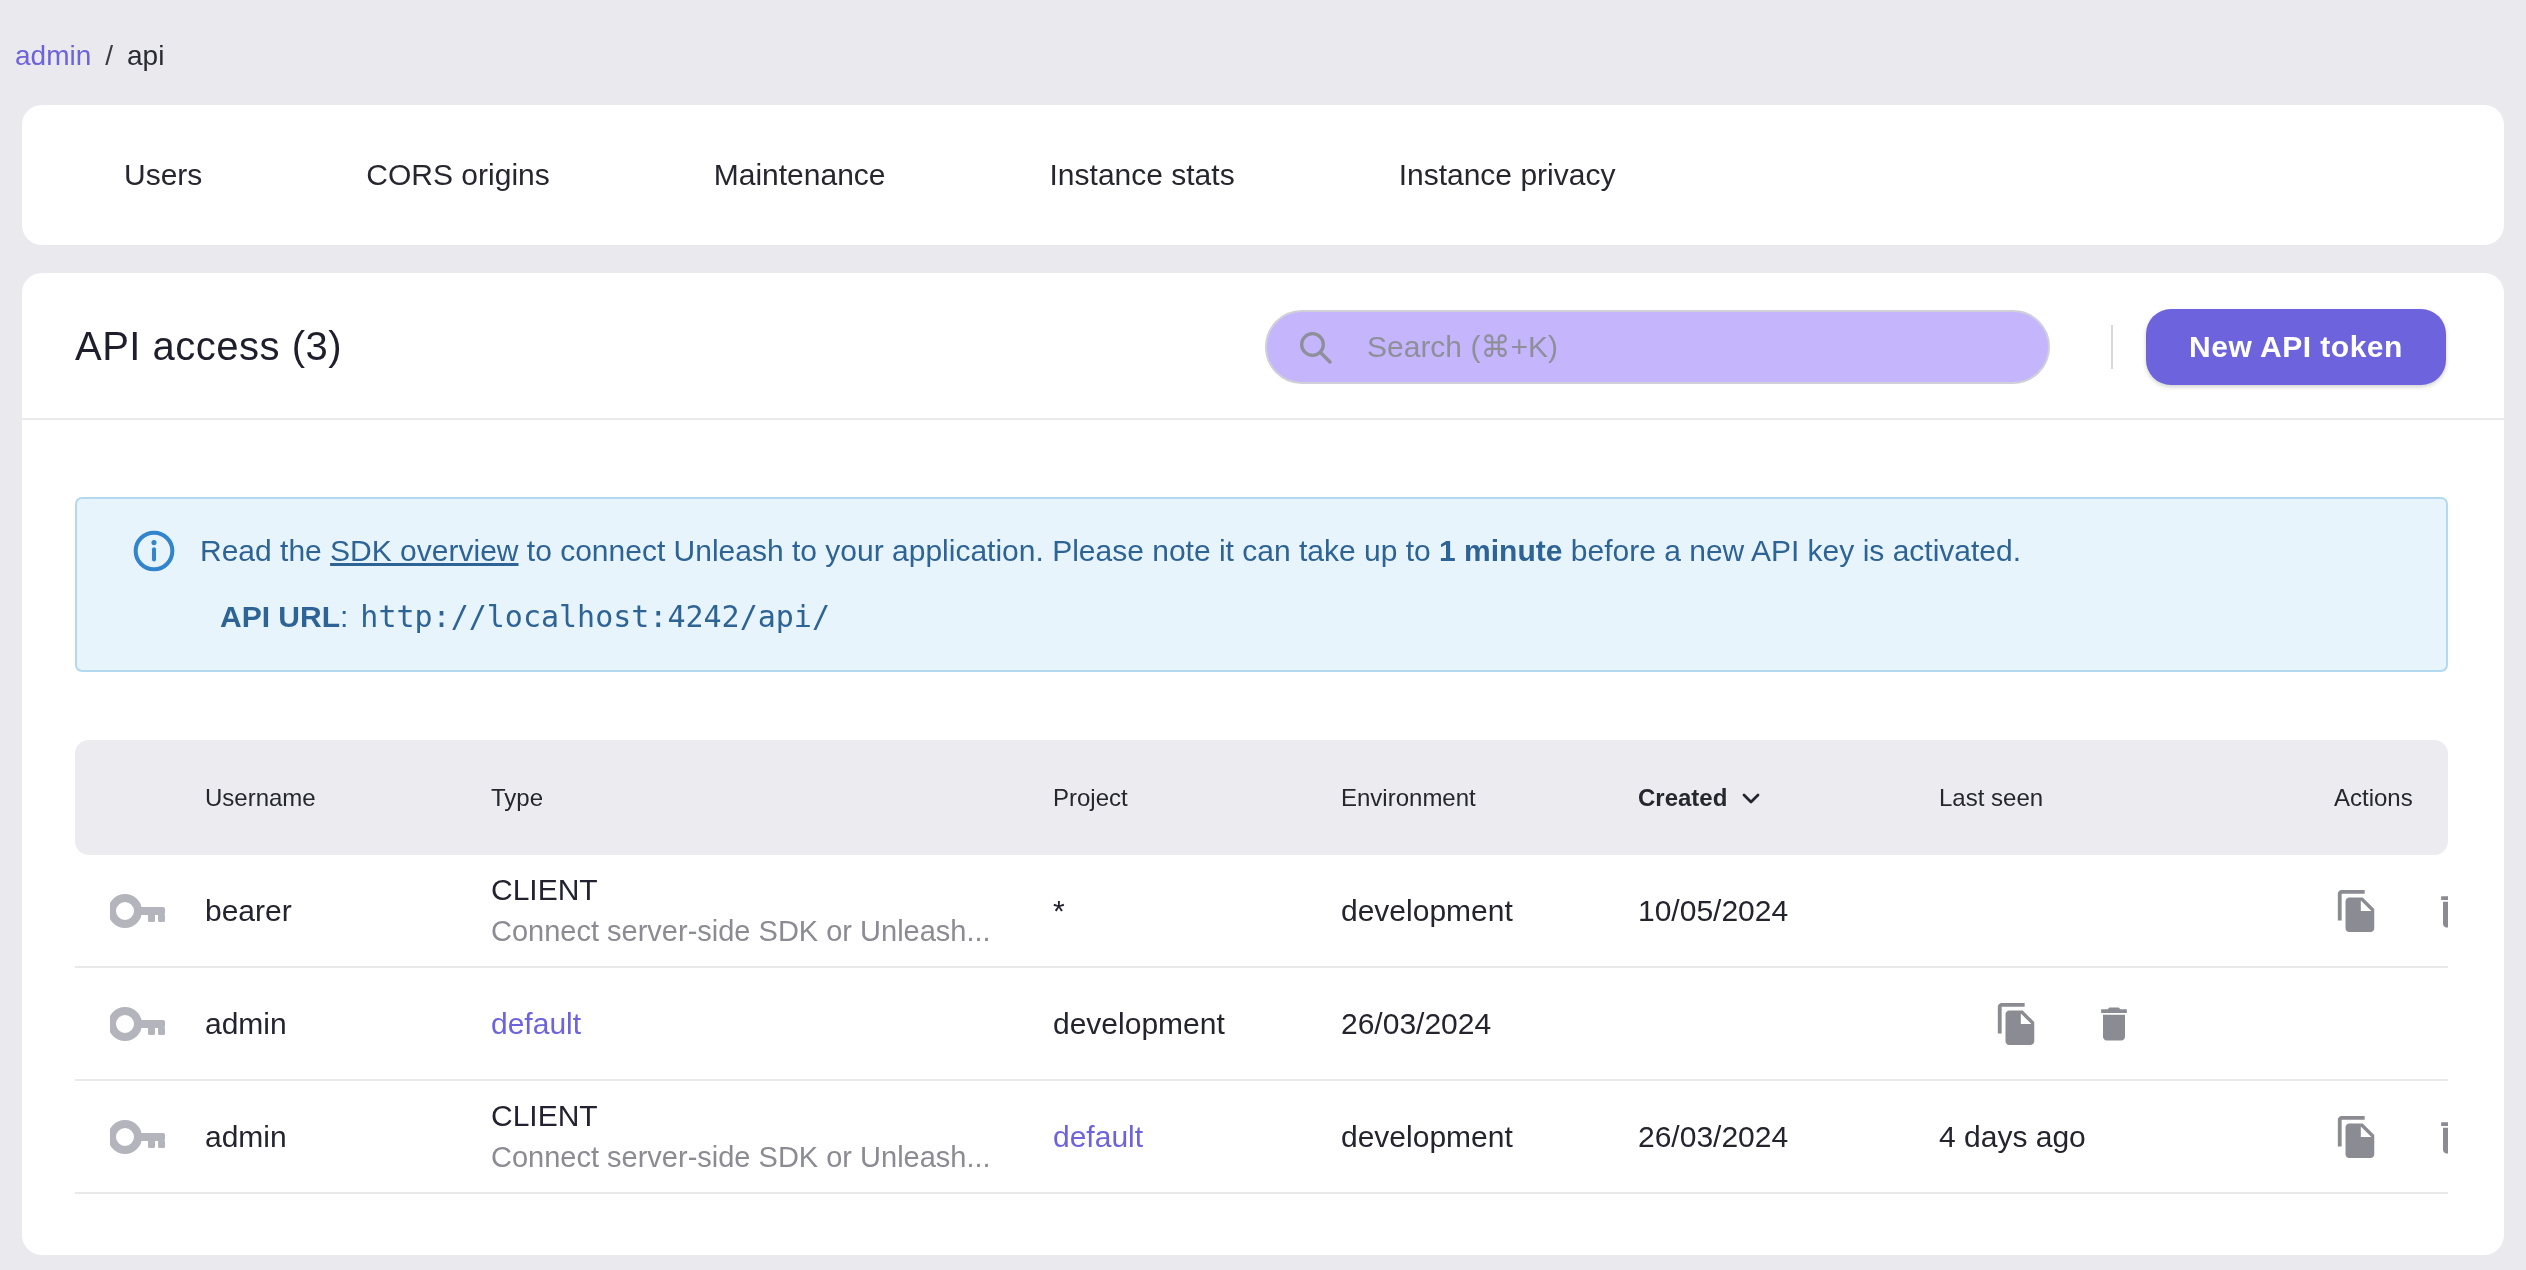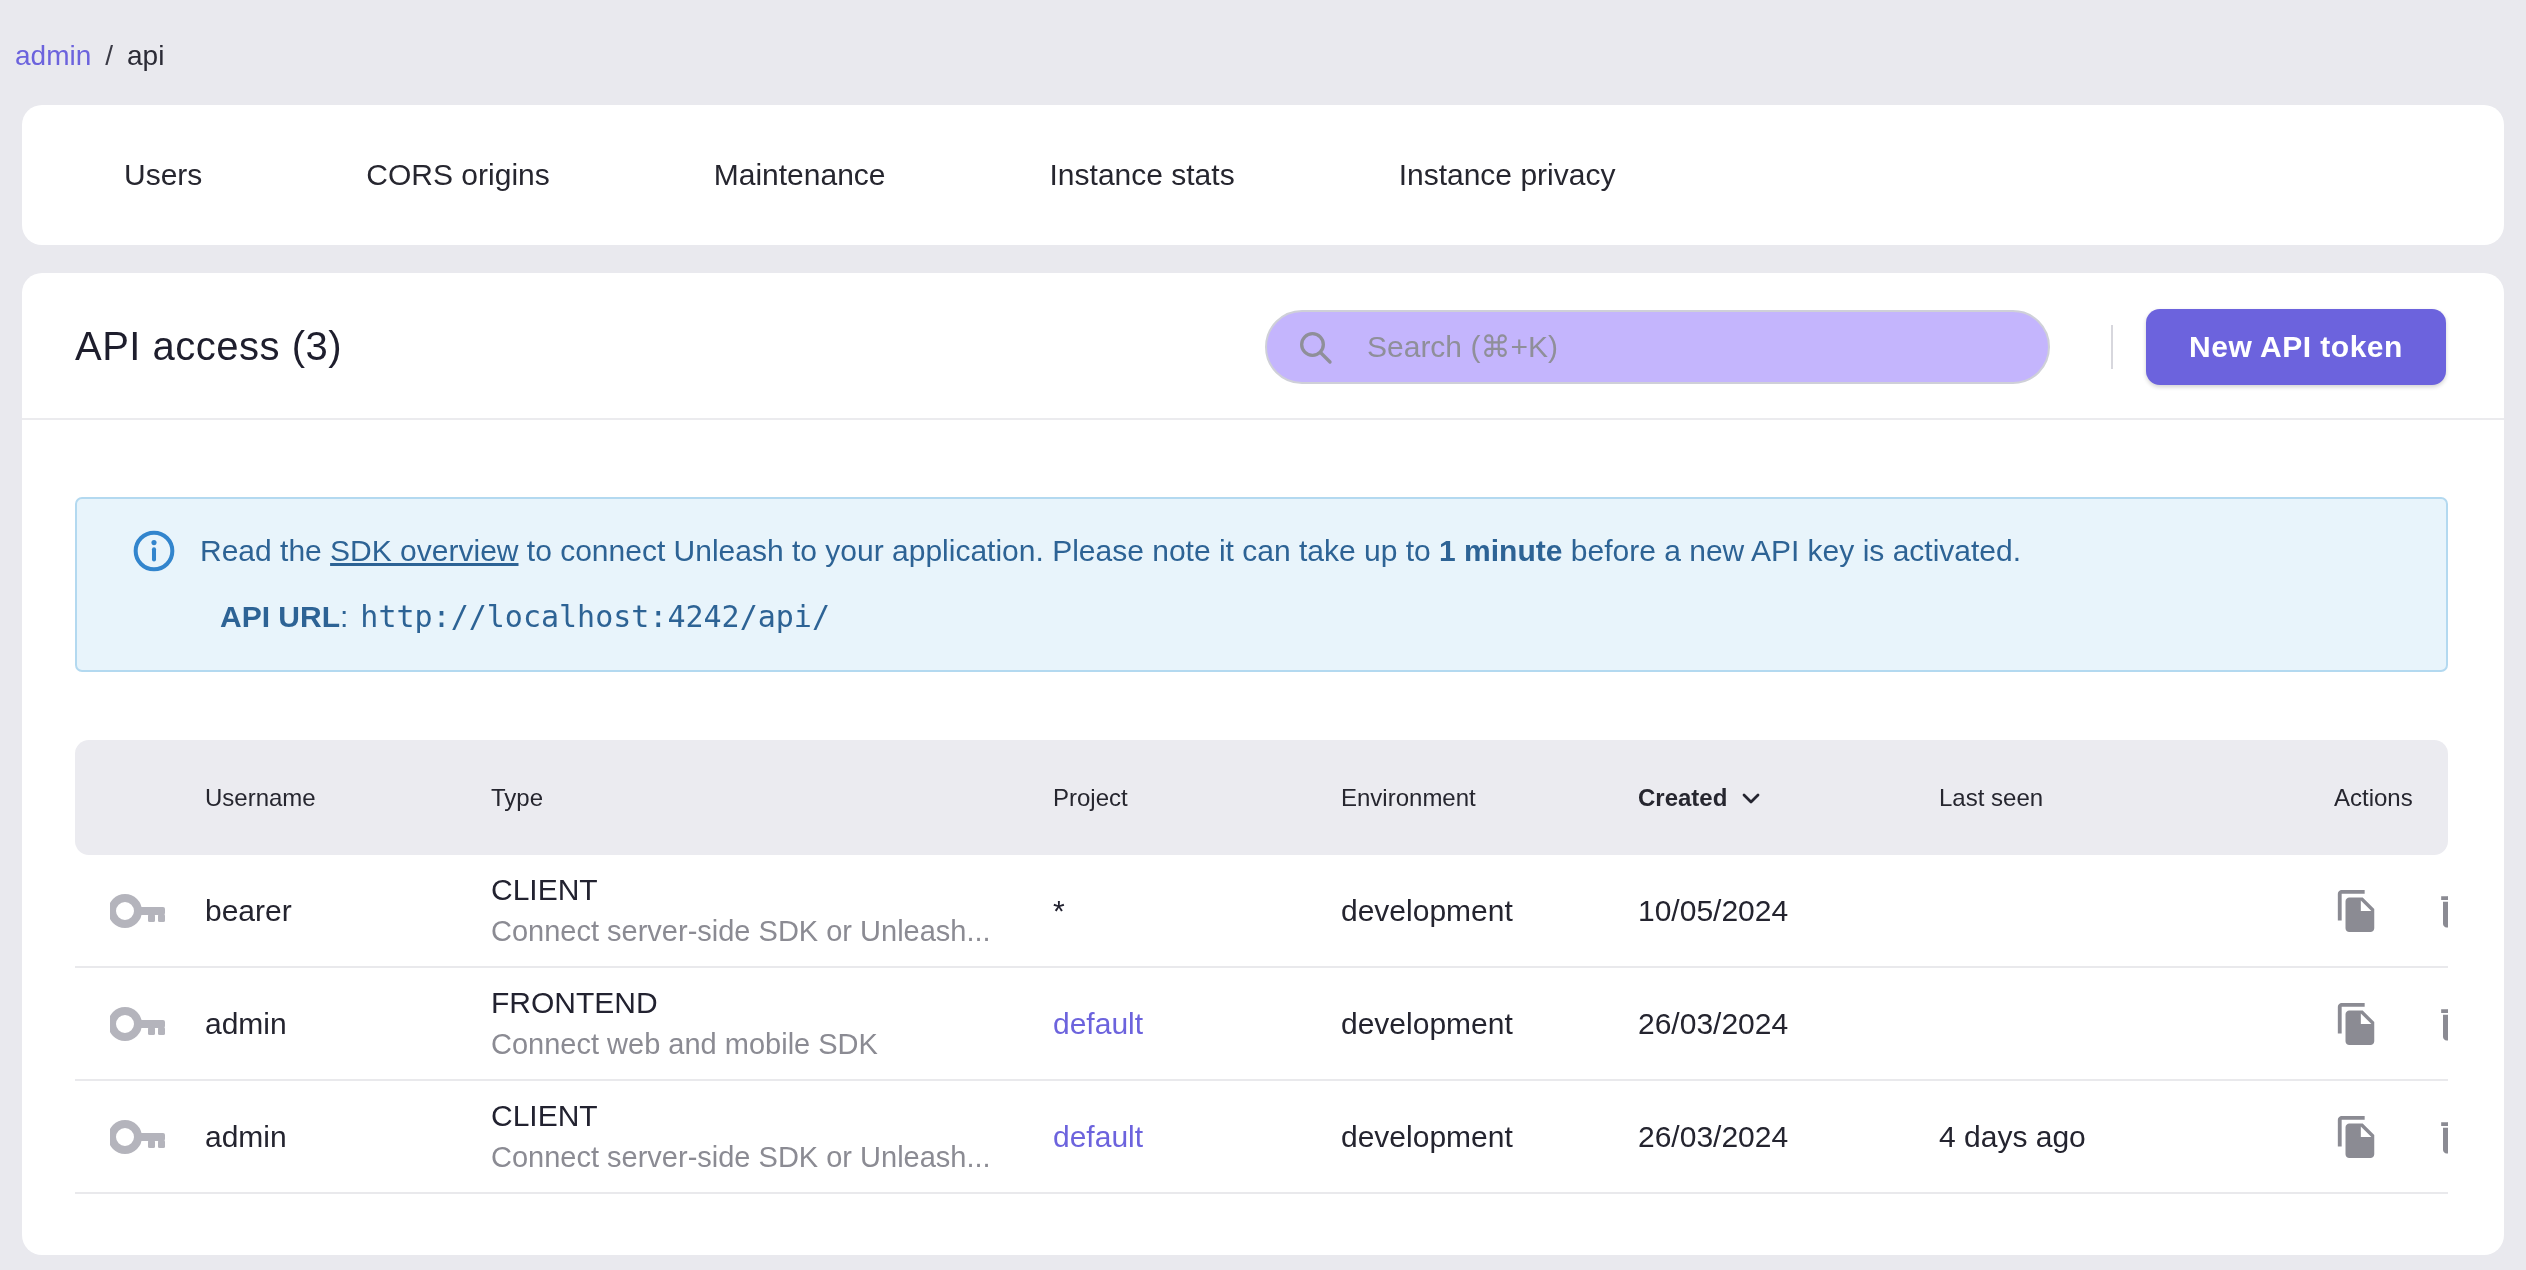--- a/index.html
+++ b/index.html
@@ -52,21 +52,21 @@
   .search-box input {
     border:none; outline:none; background:transparent; width:100%;
     font-size:30px; color:#3a3a45; margin-left:20px; font-family:inherit;
   }
   .search-box input::placeholder { color:#8f8f99; opacity:1; }
   .v-divider {
     position:absolute; left:2089px; top:52px; width:2px; height:44px; background:#d7d7dd;
   }
   .new-token-btn {
     position:absolute; left:2124px; top:36px; width:300px; height:76px;
-    background:#6c63dd; color:#ffffff; border:none; border-radius:14px;
+    background:#6c63dd; color:#ffffff; border:none; border-radius:25px;
     font-size:30px; font-weight:bold; font-family:inherit; cursor:pointer;
     box-shadow:0 2px 4px rgba(0,0,0,0.18); letter-spacing:0.5px;
   }
 
   .info-banner {
     position:absolute; left:53px; right:56px; top:224px; height:175px;
     background:#e8f4fb; border:2px solid #b3d9f0; border-radius:7px;
     padding:30px 40px 0 55px; color:#2d6395;
   }
   .banner-line1 { display:flex; align-items:center; gap:24px; font-size:30px; }
@@ -205,24 +205,20 @@
     <div class="t-row t-body-row">
       <div class="cell keycell">
         <svg width="58" height="42" viewBox="0 0 58 42" fill="#b4b4bc">
           <circle cx="15" cy="21" r="13" fill="none" stroke="#b4b4bc" stroke-width="8"></circle>
           <rect x="27" y="17" width="28" height="8" rx="2"></rect>
           <rect x="38" y="24" width="7" height="8" rx="1.5"></rect>
           <rect x="48" y="24" width="7" height="8" rx="1.5"></rect>
         </svg>
       </div>
       <div class="cell">admin</div>
-      <div class="cell">
-        <div class="type-name">FRONTEND</div>
-        <div class="type-desc">Connect web and mobile SDK</div>
-      </div>
       <div class="cell"><span class="project-link">default</span></div>
       <div class="cell">development</div>
       <div class="cell">26/03/2024</div>
       <div class="cell"></div>
       <div class="cell actions-cell">
         <button class="icon-btn">
           <svg width="46" height="46" viewBox="0 0 24 24" fill="#8b8b93">
             <path d="M16 1H4c-1.1 0-2 .9-2 2v14h2V3h12V1zm-1 4l6 6v10c0 1.1-.9 2-2 2H7.99C6.89 23 6 22.1 6 21l.01-14c0-1.1.89-2 1.99-2h7zm-1 7h5.5L14 6.5V12z"></path>
           </svg>
         </button>

